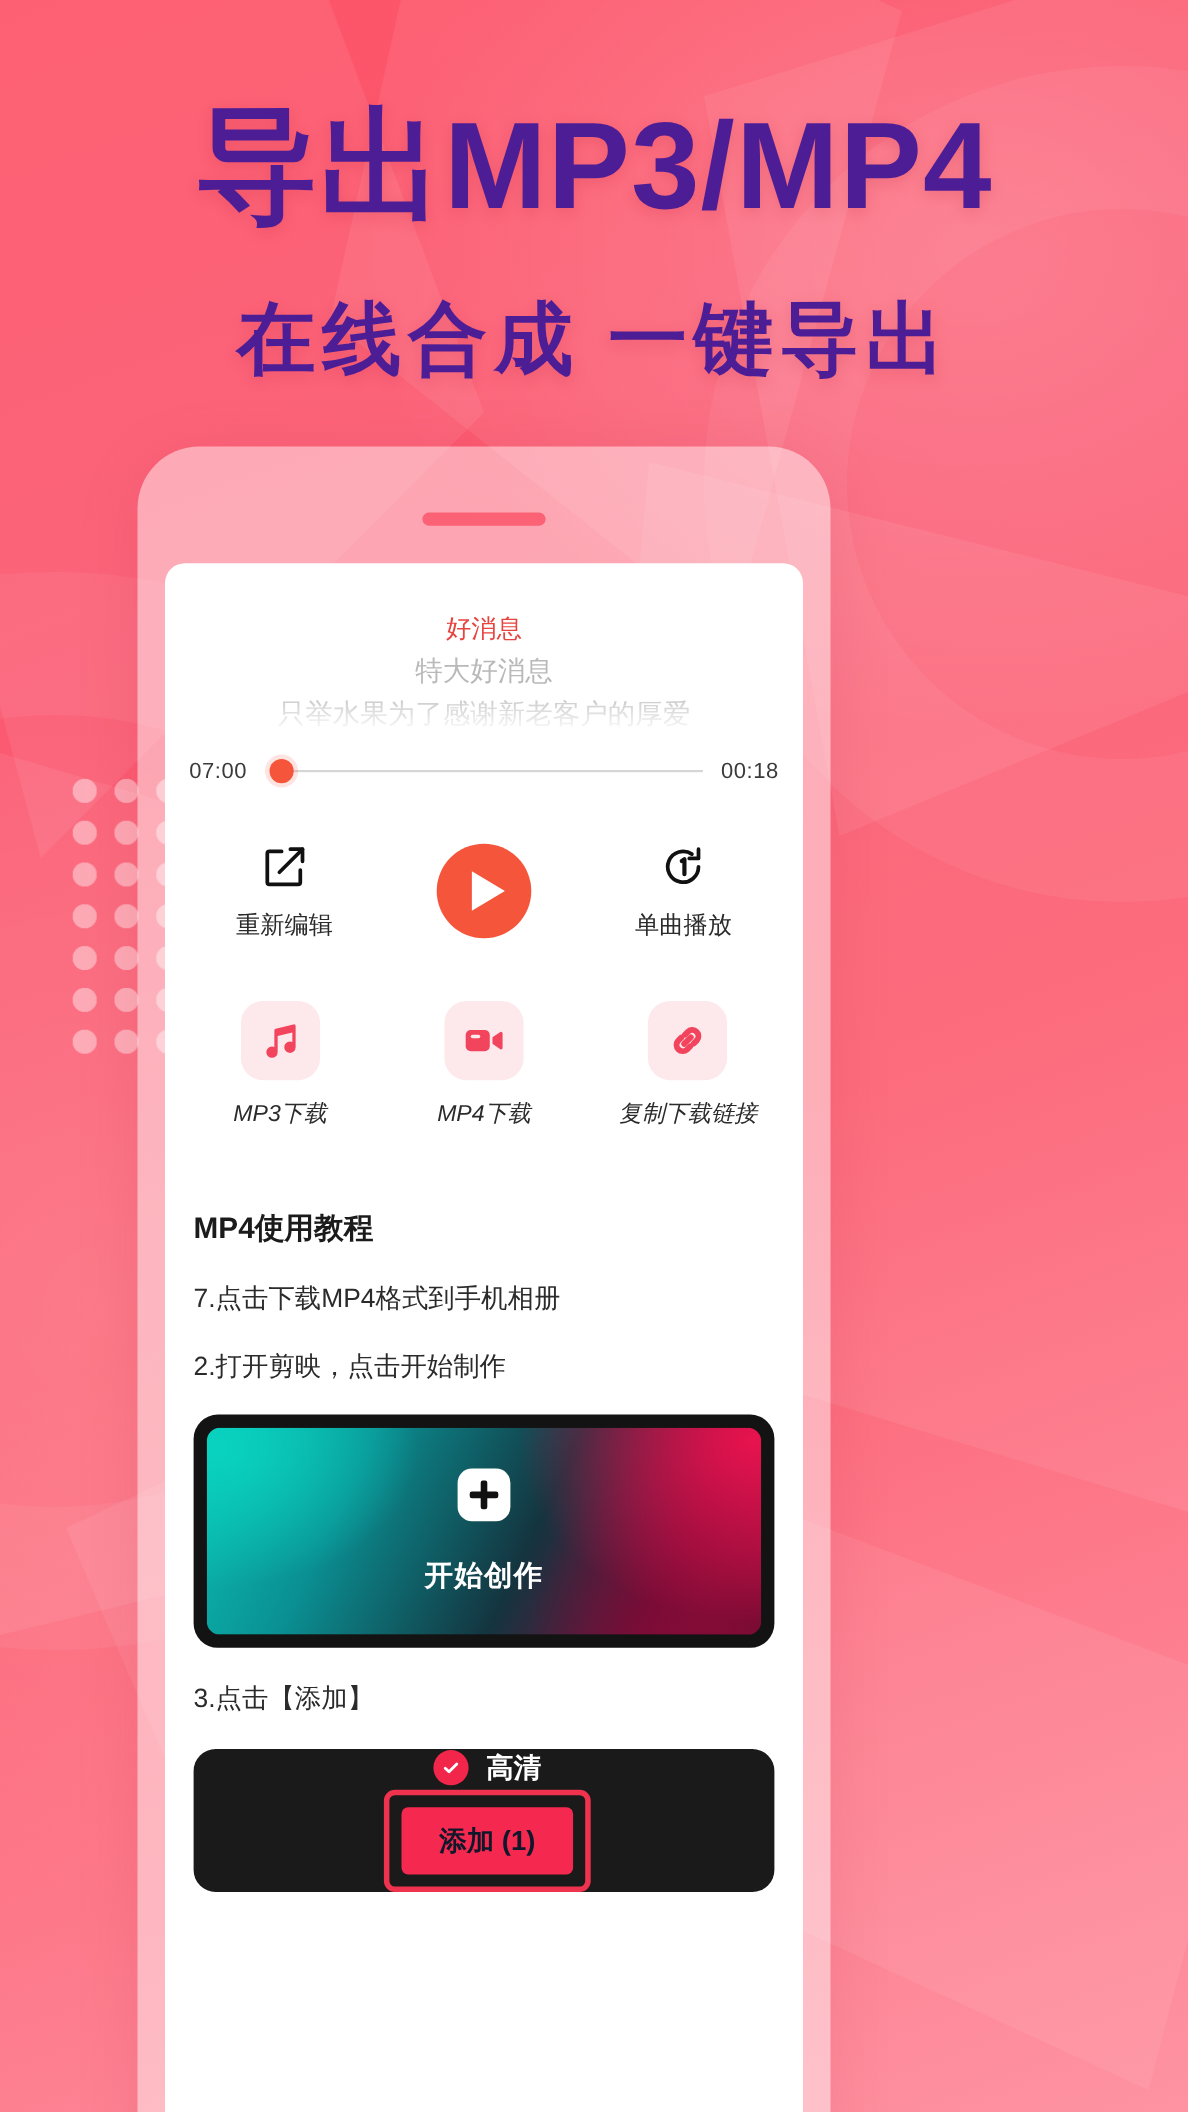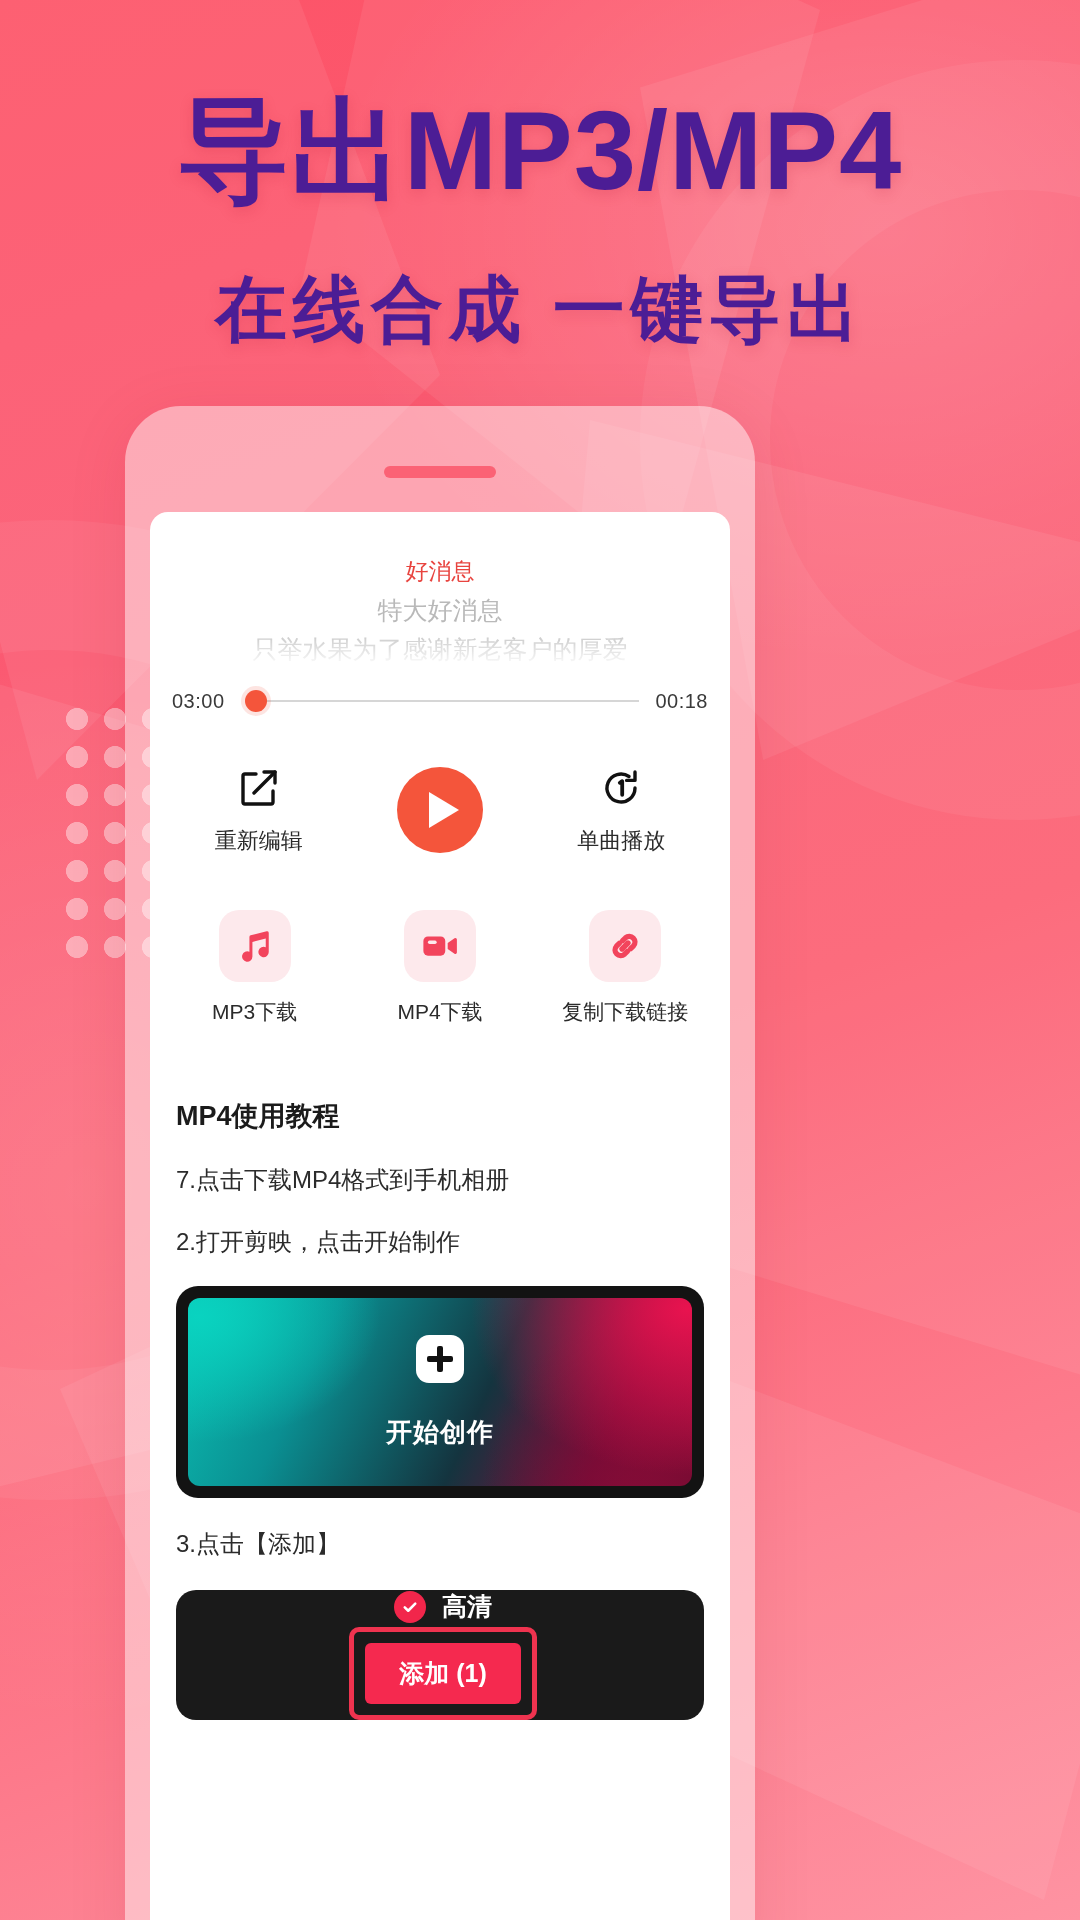--- a/index.html
+++ b/index.html
@@ -147,20 +147,21 @@
     width: 0; height: 0; margin-left: 8px;
     border-left: 30px solid #ffffff;
     border-top: 18px solid transparent;
     border-bottom: 18px solid transparent;
   }
 
   
   .dls {
     display: flex; align-items: flex-start; justify-content: space-around;
     padding: 54px 12px 0 12px;
+    font-style: italic;
   }
   .dl { width: 170px; text-align: center; }
   .dl .tile {
     width: 72px; height: 72px; border-radius: 20px;
     background: #fde9ec; margin: 0 auto;
     display: flex; align-items: center; justify-content: center;
   }
   .dl .lbl { margin-top: 16px; font-size: 21px; color: #2b2b2b; }
 
   
@@ -203,21 +204,21 @@
   .check {
     width: 32px; height: 32px; border-radius: 50%; background: #f2264b;
     display: flex; align-items: center; justify-content: center;
   }
   .check svg { display: block; }
   .hd .lbl { color: #ffffff; font-size: 25px; font-weight: 700; }
   .addwrap {
     border: 5px solid #ef334f; border-radius: 10px; padding: 11px;
   }
   .addbtn {
-    background: #f5294f; color: #ffffff; border-radius: 6px;
+    background: #f5294f; color: #0f172a; border-radius: 6px;
     font-size: 25px; font-weight: 700; padding: 14px 34px;
     white-space: nowrap;
   }
 </style>
 </head>
 <body>
 
 <div class="bg">
   <div class="poly p1"></div>
   <div class="poly p2"></div>
@@ -243,21 +244,21 @@
 
     <div class="msg">
       <div class="msg-fade">
         <div class="l1">好消息</div>
         <div class="l2">特大好消息</div>
         <div class="l3">只举水果为了感谢新老客户的厚爱</div>
       </div>
     </div>
 
     <div class="progress-row">
-      <div class="time">03:00</div>
+      <div class="time">07:00</div>
       <div class="track">
         <div class="line"></div>
         <div class="knob">
             <i></i>
           </div>
       </div>
       <div class="time">00:18</div>
     </div>
 
     <div class="controls">

